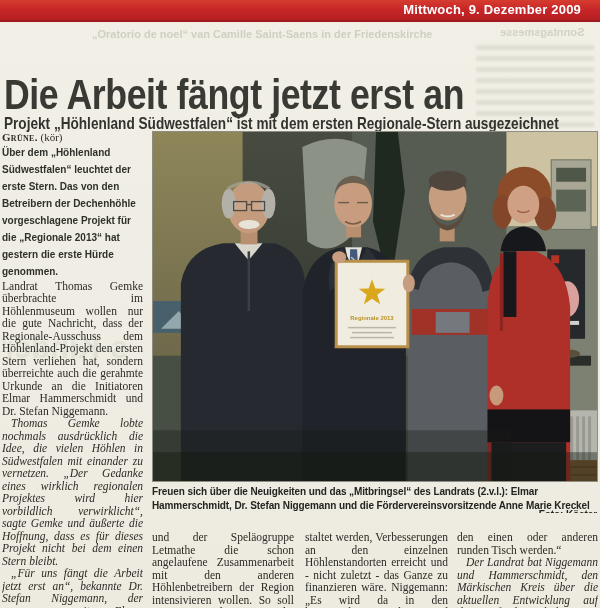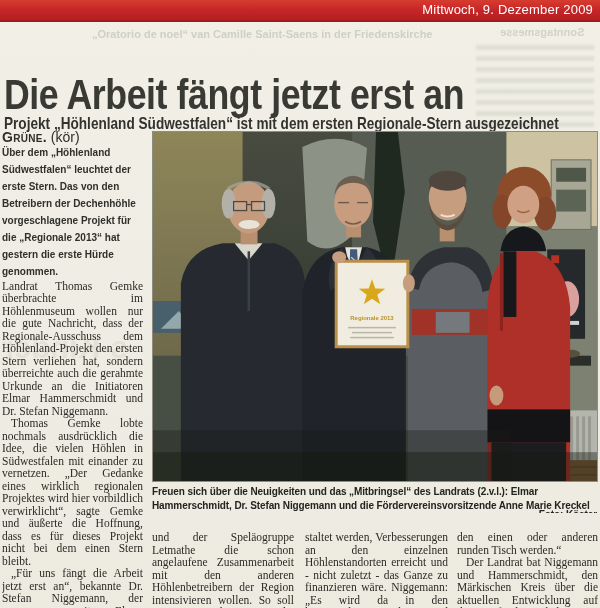--- a/index.html
+++ b/index.html
@@ -12,22 +12,22 @@
     position:relative;width:600px;height:608px;overflow:hidden;
     background:linear-gradient(180deg,#f1efe6 0%,#efede3 60%,#edebe0 100%);
   }
   
   .banner{
     position:absolute;top:0;left:0;width:600px;height:22px;
     background:linear-gradient(180deg,#d63c2f 0%,#c52427 55%,#b51f22 100%);
     border-bottom:2px solid #9d1a1d;box-sizing:border-box;
   }
   .banner-date{
-    position:absolute;right:7px;top:2px;color:#ffffff;
-    font-weight:normal;font-size:13px;letter-spacing:.2px;white-space:nowrap;
+    position:absolute;right:19px;top:2px;color:#ffffff;
+    font-weight:bold;font-size:13px;letter-spacing:.2px;white-space:nowrap;
   }
   
   .ghost{position:absolute;color:#7d8b75;pointer-events:none;white-space:nowrap;}
   .ghost-top{top:28px;left:92px;font-size:11px;font-weight:bold;opacity:.30;filter:blur(.4px);}
   .ghost-right-head{top:26px;right:16px;font-size:11px;font-weight:bold;opacity:.28;transform:scaleX(-1);filter:blur(.5px);}
   .ghost-right-lines{
     position:absolute;top:45px;right:6px;width:118px;height:82px;opacity:.55;
     background:repeating-linear-gradient(180deg,rgba(124,138,114,.28) 0 5px,rgba(124,138,114,0) 5px 11px);
     filter:blur(1px);
   }
@@ -42,23 +42,23 @@
     position:absolute;top:100px;left:4px;font-size:17px;font-weight:bold;
     color:#33332e;white-space:nowrap;transform:scaleX(.80);transform-origin:0 0;
   }
   
   .col{
     position:absolute;color:#2c2a26;
     font-family:"Liberation Serif",serif;font-size:11.5px;line-height:12.5px;
     text-align:justify;overflow:hidden;
   }
   .col p{margin:0;}
-  .col p.indent{text-indent:9px;}
+  .col p.indent{text-indent:9px;font-style:italic;}
   .col1{left:2px;top:131px;width:141px;height:477px;}
-  .dateline{font-family:Liberation Sans, sans-serif;font-size:14px;color:#2f2d29;margin:0 0 2px 0;text-align:left;}
+  .dateline{font-family:Liberation Serif, serif;font-size:11px;color:#2f2d29;margin:0 0 2px 0;text-align:left;}
   .dateline .loc{font-weight:bold;font-variant:small-caps;letter-spacing:.3px;}
   .lead{
     font-family:"Liberation Sans",sans-serif;font-weight:bold;
     font-size:10px;line-height:17px;text-align:left;color:#30302b;
     margin:0 0 11px 0;
   }
   .col2{left:152px;top:531px;width:142px;height:77px;}
   .col3{left:305px;top:531px;width:143px;height:77px;}
   .col4{left:457px;top:531px;width:141px;height:77px;}
   

